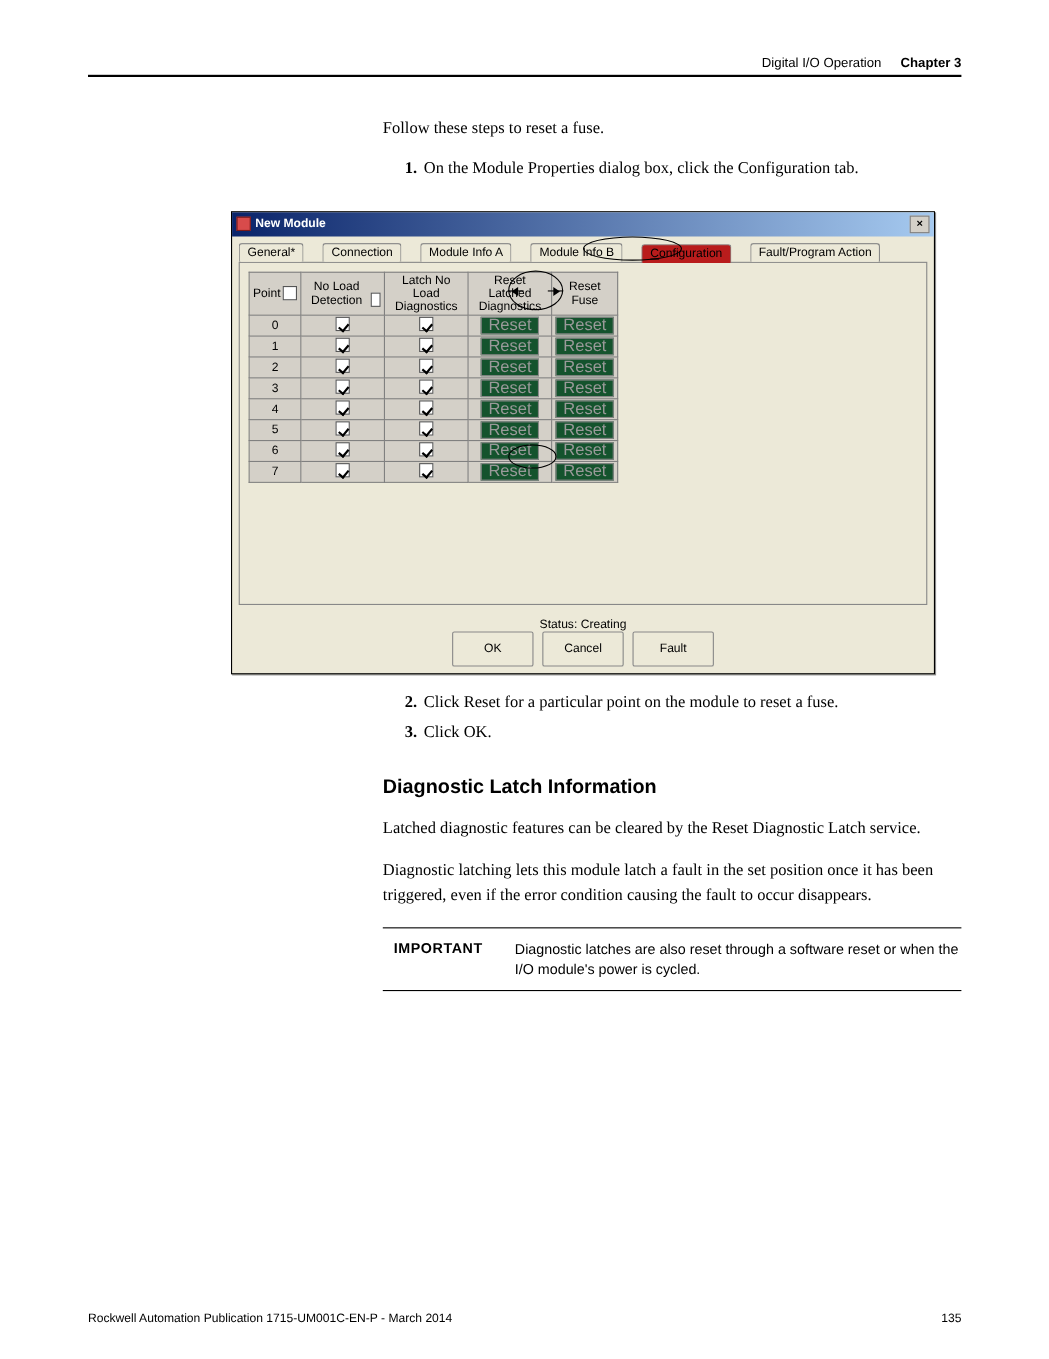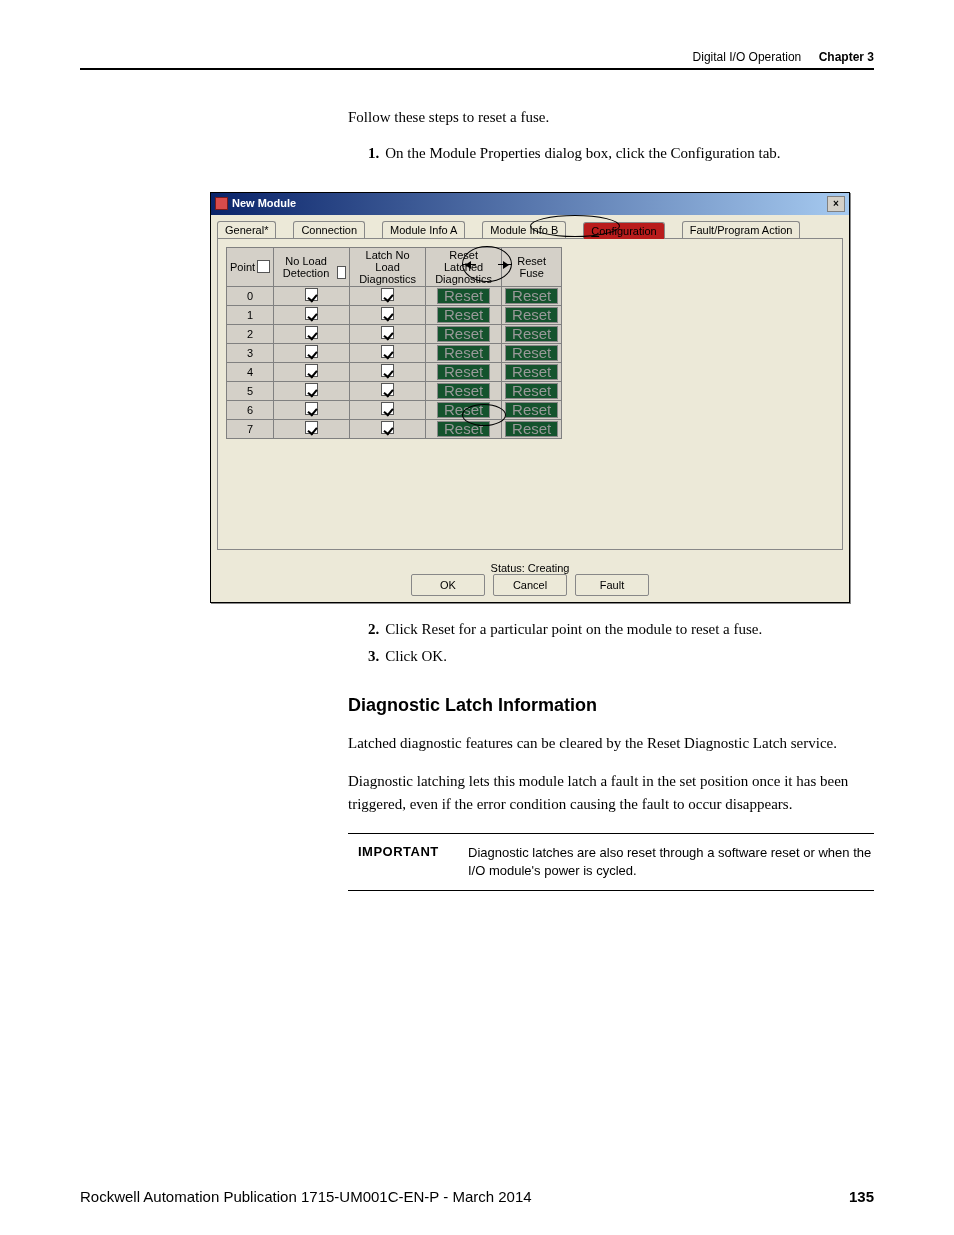--- a/index.html
+++ b/index.html
@@ -114,21 +114,21 @@
     border:1px solid #888; background:#14532d; color:#999; font-size:15px;
   }
   .statusbar {
     padding: 6px 10px;
     display:flex; justify-content: space-between; align-items:center;
     font-size: 11px;
     flex-direction: column;
   }
   .bottom-btns { display:flex; gap:8px; }
   .winbtn {
-    min-width: 74px; height: 22px;
+    min-width: 74px; height: 32px;
     background: #ece9d8; border: 1px solid #888;
     font-family: Tahoma, Arial; font-size: 11px; cursor:pointer;
     border-radius: 2px;
   }
   
   .callout {
     position:absolute; border:1px solid #000; border-radius:50%;
     pointer-events:none;
   }
   .call-line {
@@ -161,25 +161,25 @@
     letter-spacing: 0.5px;
     width: 120px;
     padding-left: 10px;
   }
   .important-box .txt { flex:1; line-height: 1.4; }
   .footer {
     position: absolute;
     bottom: 30px;
     left: 80px; right: 80px;
     font-family: Arial, sans-serif;
-    font-size: 15px;
+    font-size: 11px;
     display: flex;
     justify-content: space-between;
   }
-  .footer .pg { font-weight: bold; }
+  .footer .pg { font-weight: normal; }
 </style>
 </head>
 <body>
 
 <div class="page">
   <div class="header">
     <span>Digital I/O Operation</span>
     <span class="chap">Chapter 3</span>
   </div>
 

